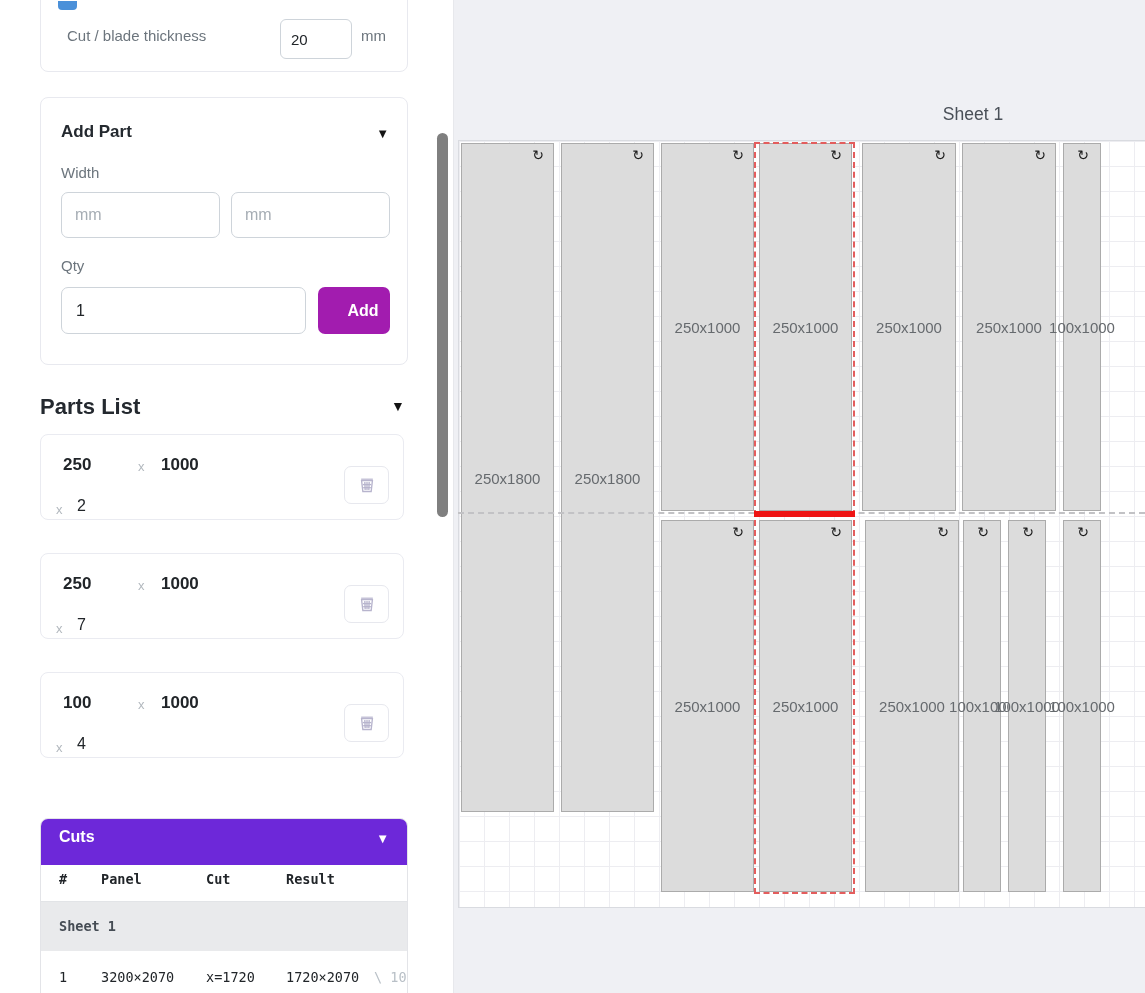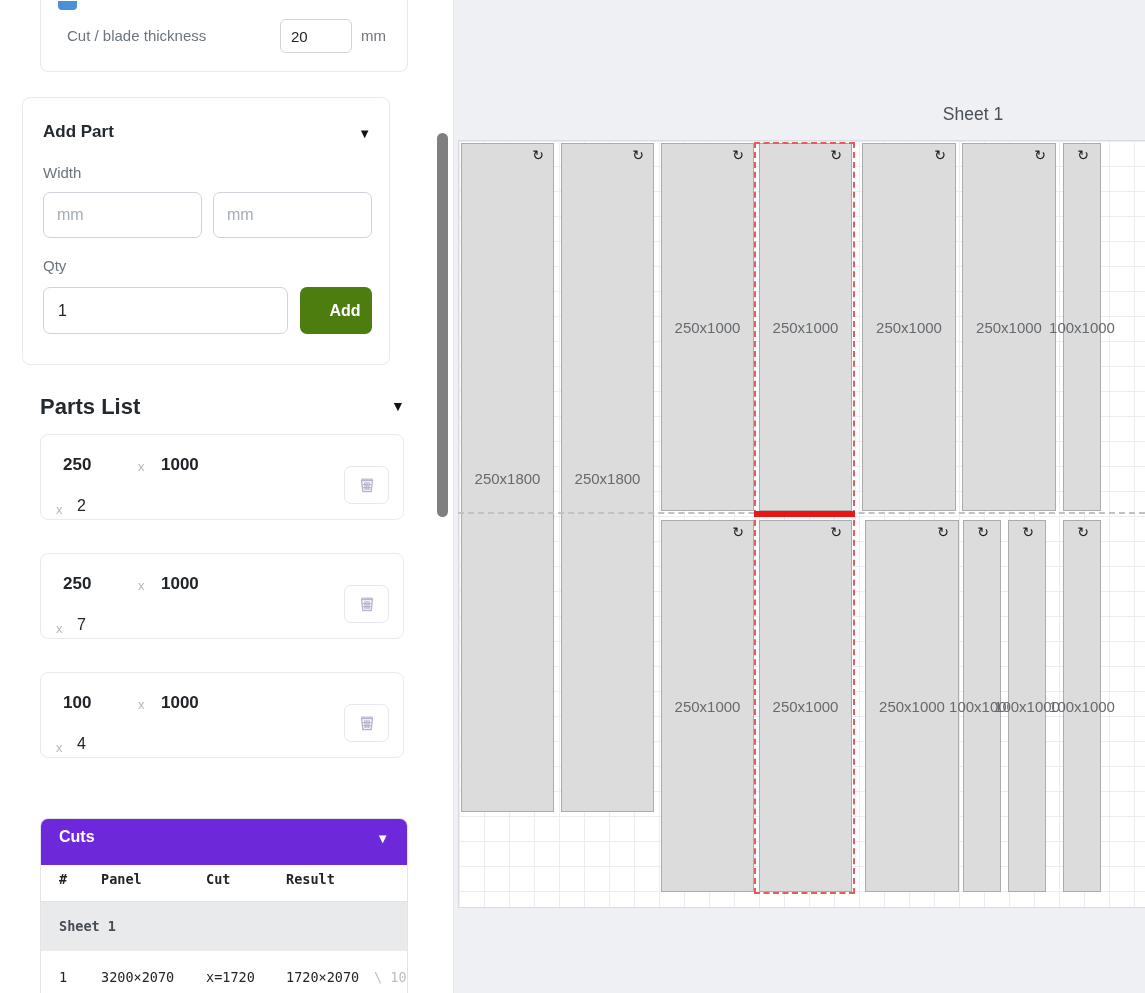--- a/index.html
+++ b/index.html
@@ -5,38 +5,38 @@
   html,body{margin:0;padding:0;}
   body{font-family:"Liberation Sans",sans-serif;}
   #app{position:relative;width:1145px;height:993px;overflow:hidden;background:#eff0f4;}
 
   
   #sidebar{position:absolute;left:0;top:0;width:453px;height:993px;background:#ffffff;border-right:1px solid #e7e8ec;}
   .card{position:absolute;background:#fff;border:1px solid #e8e9ef;border-radius:8px;box-sizing:border-box;}
   #card-blade{left:40px;top:-32px;width:368px;height:104px;}
   #blade-checkbox{position:absolute;left:17px;top:32px;width:19px;height:9px;background:#4a90d9;border-radius:0 0 4px 4px;}
   #blade-label{position:absolute;left:18px;top:58px;font-size:15px;color:#6c757d;margin-left:8px;}
-  #blade-input{position:absolute;left:239px;top:50px;width:72px;height:34px;border:1px solid #ced4da;border-radius:6px;box-sizing:border-box;padding:0 0 0 10px;font-size:15px;color:#212529;font-family:"Liberation Sans",sans-serif;}
+  #blade-input{position:absolute;left:239px;top:50px;width:72px;height:40px;border:1px solid #ced4da;border-radius:6px;box-sizing:border-box;padding:0 0 0 10px;font-size:15px;color:#212529;font-family:"Liberation Sans",sans-serif;}
   #blade-unit{position:absolute;left:320px;top:58px;font-size:15px;color:#6c757d;}
 
-  #card-addpart{left:22px;top:97px;width:368px;height:268px;}
+  #card-addpart{left:40px;top:97px;width:368px;height:268px;}
   .section-title{font-weight:700;font-size:17px;color:#24292f;}
   #addpart-title{position:absolute;left:20px;top:24px;}
   .collapse-arrow{position:absolute;font-size:13px;color:#141414;}
   #addpart-arrow{right:18px;top:28px;}
   .field-label{position:absolute;font-size:15px;color:#6c757d;}
   #width-label{left:20px;top:66px;}
   #height-label{left:190px;top:66px;margin-top:38px;}
   .dim-input{position:absolute;top:94px;width:159px;height:46px;border:1px solid #ced4da;border-radius:7px;box-sizing:border-box;padding:0 0 0 13px;font-size:16px;color:#212529;font-family:"Liberation Sans",sans-serif;}
   #width-input{left:20px;}
   #height-input{left:190px;}
   .dim-input::placeholder,#qty-input::placeholder{color:#a6adb4;}
   #qty-label{left:20px;top:159px;}
   #qty-input{position:absolute;left:20px;top:189px;width:245px;height:47px;border:1px solid #ced4da;border-radius:7px;box-sizing:border-box;padding:0 0 0 14px;font-size:16px;color:#212529;font-family:"Liberation Sans",sans-serif;}
-  #add-button{position:absolute;left:277px;top:189px;width:72px;height:47px;background:#4d7c0f;border:none;border-radius:7px;color:#fff;font-weight:700;font-size:16px;font-family:"Liberation Sans",sans-serif;cursor:pointer;padding-left:24px;}
+  #add-button{position:absolute;left:277px;top:189px;width:72px;height:47px;background:#a21caf;border:none;border-radius:7px;color:#fff;font-weight:700;font-size:16px;font-family:"Liberation Sans",sans-serif;cursor:pointer;padding-left:24px;}
 
   #partslist-title{position:absolute;left:40px;top:394px;font-size:22px;}
   #partslist-arrow{position:absolute;left:391px;top:398px;font-size:14px;color:#141414;}
   .part-card{position:absolute;left:40px;width:364px;height:86px;background:#fff;border:1px solid #eaebf1;border-radius:8px;box-sizing:border-box;}
   #part-0{top:434px;} #part-1{top:553px;} #part-2{top:672px;}
   .part-w{position:absolute;left:22px;top:20px;font-size:17px;font-weight:700;color:#212529;}
   .part-x{position:absolute;left:97px;top:24px;font-size:13px;color:#b2b8be;}
   .part-h{position:absolute;left:120px;top:20px;font-size:17px;font-weight:700;color:#212529;}
   .part-qx{position:absolute;left:15px;top:67px;font-size:13px;color:#b2b8be;}
   .part-qty{position:absolute;left:36px;top:62px;font-size:16px;color:#212529;}

